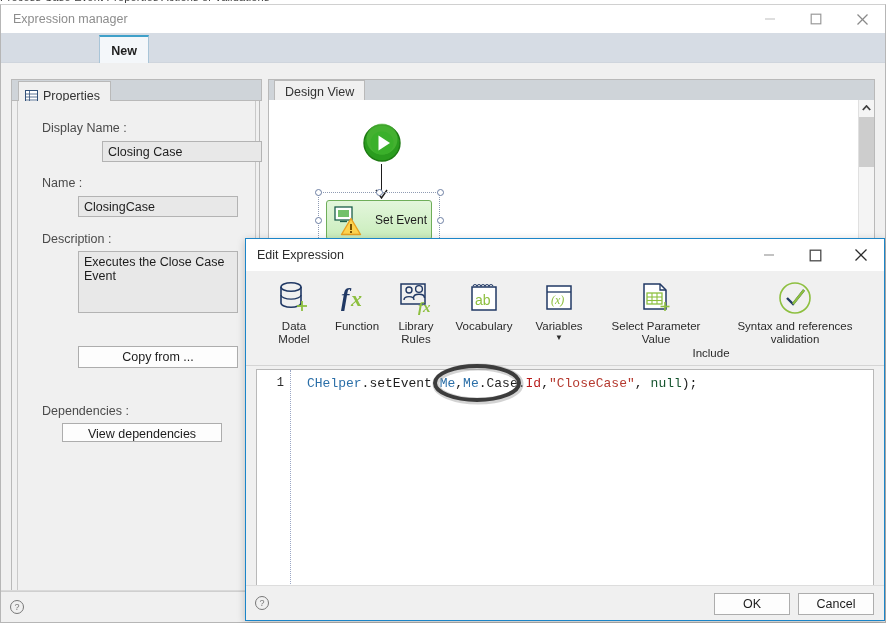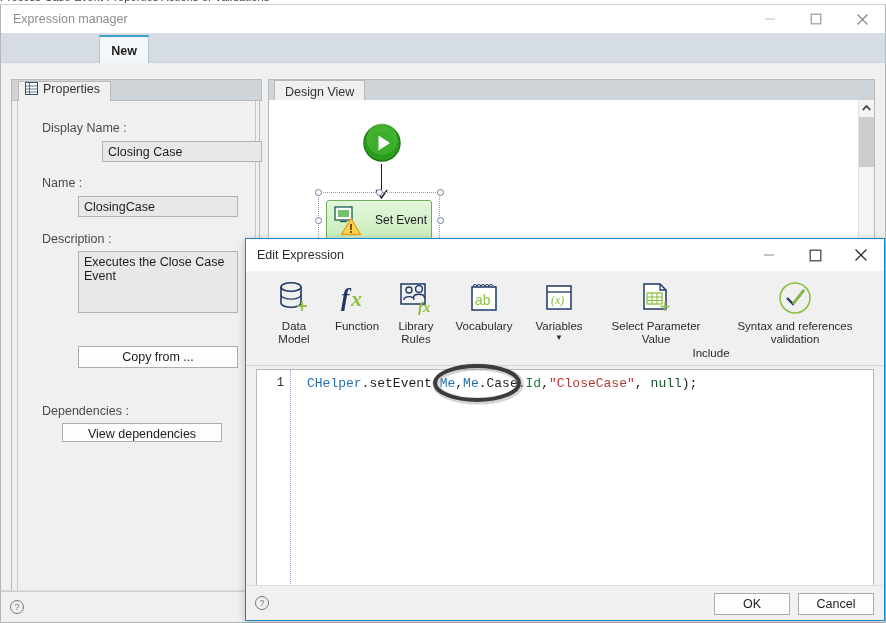--- a/index.html
+++ b/index.html
@@ -82,21 +82,21 @@
   }
   .props-tabhdr {
     position: absolute; left: -1px; top: -1px; width: 251px; height: 22px;
     background: #cfd4d9;
     border: 1px solid #b9b9b9;
   }
   .props-tab {
     position: absolute; left: 6px; top: 1px; height: 22px; padding: 0 10px 0 6px;
     background: #f0f0f0;
     border: 1px solid #b9b9b9; border-bottom: none;
-    display: flex; align-items: flex-start; gap: 5px;
+    display: flex; align-items: flex-end; gap: 5px;
     font-size: 12.5px; color: #333;
   }
   .props-inner {
     position: absolute; left: 5px; top: 21px; width: 239px; height: 494px;
     background: #f0f0f0; border: 1px solid #c9c9c9; border-top: none; padding-left: 18px;
   }
   .field-label {
     position: absolute; font-size: 12.5px; color: #4b4b4b;
   }
   .txtfield {
@@ -229,21 +229,21 @@
   }
   .code-line {
     position: absolute; left: 50px; top: 6px;
     font-family: "Liberation Mono", monospace; font-size: 13px;
     white-space: pre;
   }
   .tk-type   { color: #2b6fa8; }
   .tk-method { color: #1f1f1f; }
   .tk-punct  { color: #1f1f1f; }
   .tk-prop   { color: #1f1f1f; }
-  .tk-id     { color: #15803d; }
+  .tk-id     { color: #b91c1c; }
   .tk-str    { color: #b5392f; }
   .tk-null   { color: #14532d; margin-left: 8px; }
   .annot-ellipse {
     position: absolute; left: 432px; top: 362px;
     pointer-events: none;
   }
 
   
   .dlg-footer {
     position: absolute; left: 0; bottom: 0; width: 638px; height: 35px;

